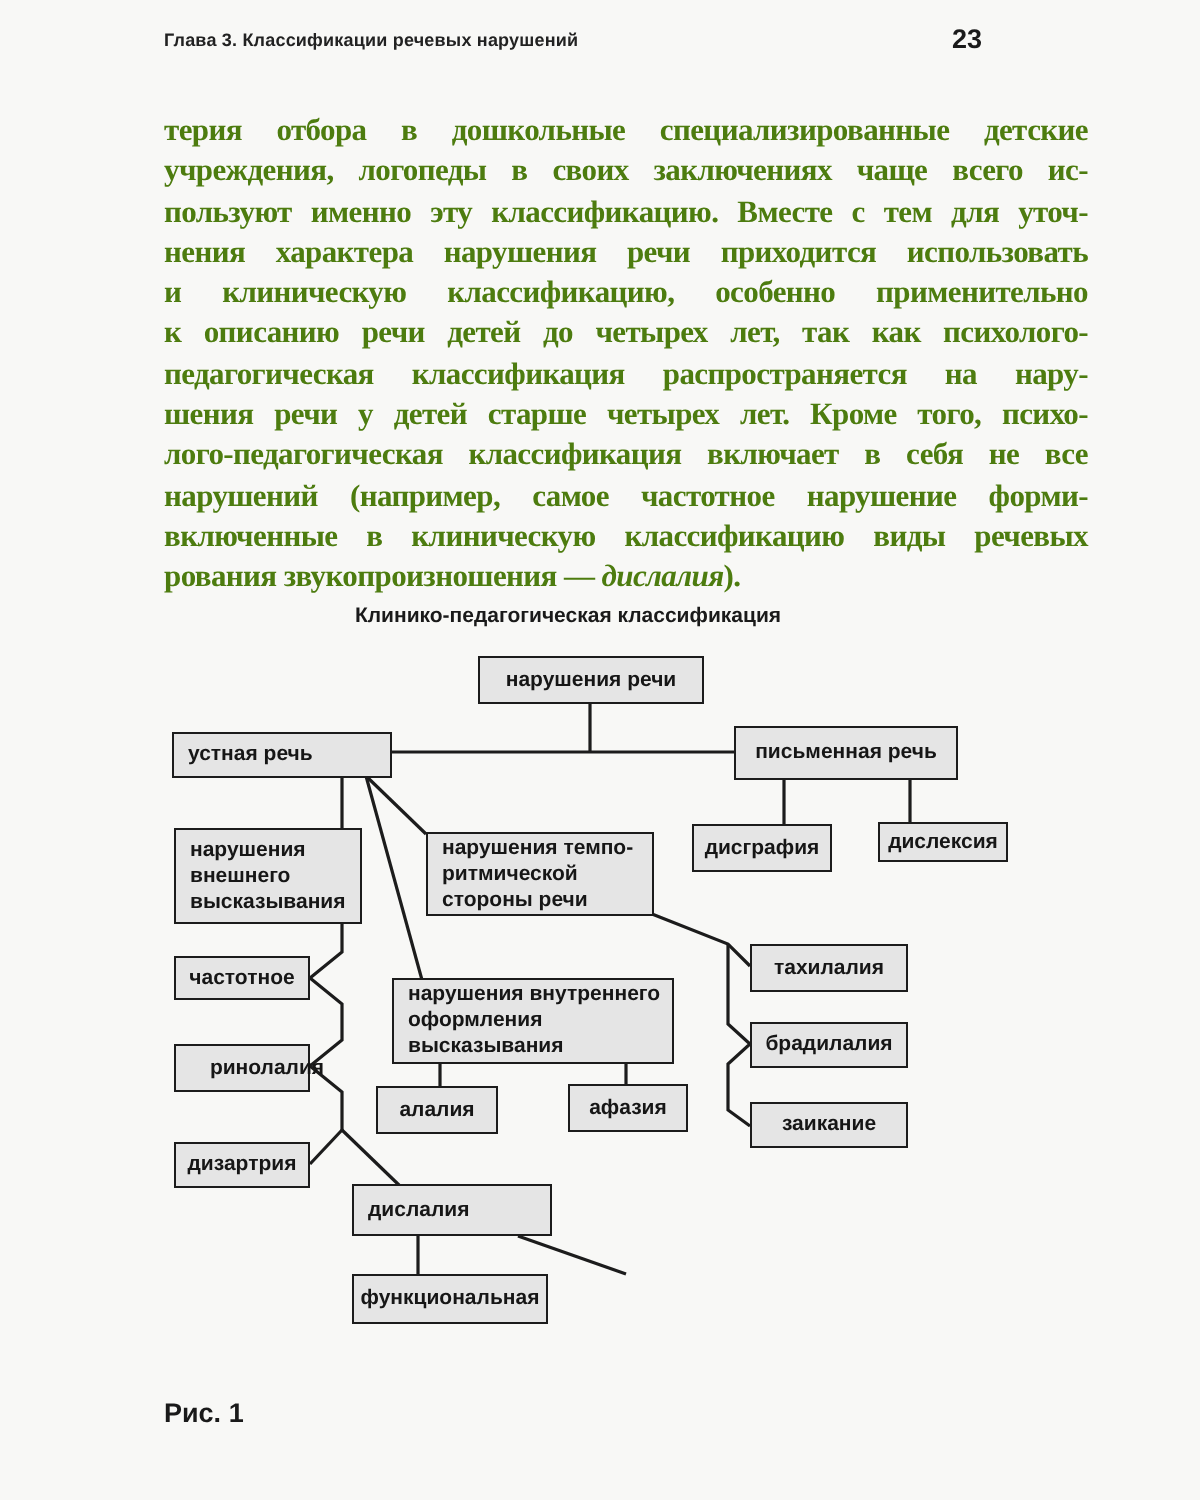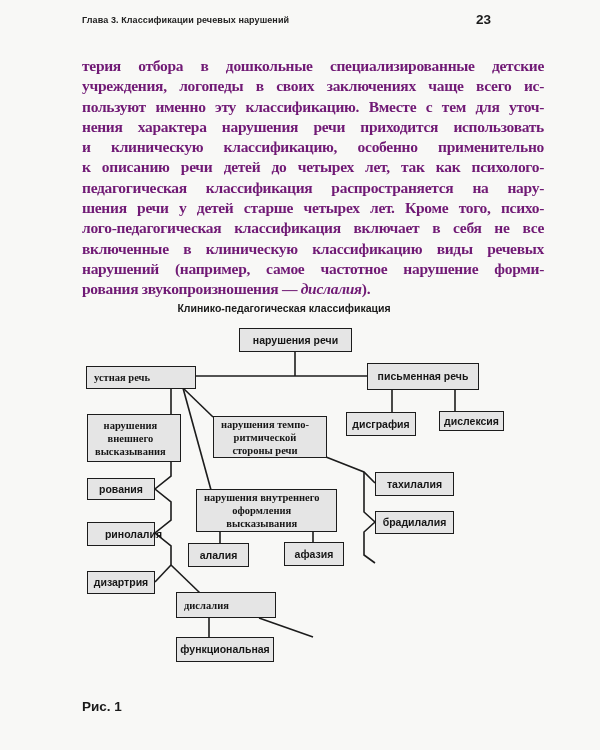--- a/index.html
+++ b/index.html
@@ -24,21 +24,21 @@
     font: 700 13.5px/16px "Liberation Sans", sans-serif;
   }
   
   .bodytext {
     position: absolute; left: 82px; top: 56px; width: 462px;
     font-family: "Liberation Serif", "DejaVu Serif", serif;
     font-weight: 700;
     font-size: 15.5px;
     line-height: 20.3px;
     letter-spacing: -0.3px;
-    color: #701a75;
+    color: #4d7c0f;
   }
   .tl { text-align: justify; text-align-last: justify; white-space: nowrap; }
   .tl.last { text-align: left; text-align-last: left; }
   .tl em { font-style: italic; }
   
   .figure { position: absolute; left: 0; top: 300px; width: 600px; height: 400px; }
   .fig-title {
     position: absolute; left: 84px; top: 1px; width: 400px;
     text-align: center;
     font: 700 10.5px/14px "Liberation Sans", sans-serif;
@@ -50,21 +50,21 @@
     box-sizing: border-box;
     border: 1.6px solid #1c1c1c;
     background: #e5e5e5;
     display: flex; align-items: center; justify-content: center;
     text-align: center;
     font: 700 10.5px/13px "Liberation Sans", sans-serif;
     white-space: pre-line;
     padding: 1px 3px;
     color: #161616;
   }
-  .node.left { justify-content: flex-start; text-align: center; padding-left: 7px; font-family: Liberation Serif, serif; }
+  .node.left { justify-content: flex-start; text-align: left; padding-left: 7px; }
   
   .caption {
     position: absolute; left: 82px; top: 699px;
     font: 700 13.5px/16px "Liberation Sans", sans-serif;
   }
 </style>
 </head>
 <body>
 
 <div class="page">
@@ -75,22 +75,22 @@
   <div class="bodytext">
     <div class="tl">терия отбора в дошкольные специализированные детские</div>
     <div class="tl">учреждения, логопеды в своих заключениях чаще всего ис-</div>
     <div class="tl">пользуют именно эту классификацию. Вместе с тем для уточ-</div>
     <div class="tl">нения характера нарушения речи приходится использовать</div>
     <div class="tl">и клиническую классификацию, особенно применительно</div>
     <div class="tl">к описанию речи детей до четырех лет, так как психолого-</div>
     <div class="tl">педагогическая классификация распространяется на нару-</div>
     <div class="tl">шения речи у детей старше четырех лет. Кроме того, психо-</div>
     <div class="tl">лого-педагогическая классификация включает в себя не все</div>
+    <div class="tl">нарушений (например, самое частотное нарушение форми-</div>
     <div class="tl">включенные в клиническую классификацию виды речевых</div>
-    <div class="tl">нарушений (например, самое частотное нарушение форми-</div>
     <div class="tl last"><span>рования звукопроизношения — </span><em>дислалия</em><span>).</span></div>
   </div>
 
   <div class="figure">
     <div class="fig-title">Клинико-педагогическая классификация</div>
     <svg width="600" height="400" viewBox="0 0 600 400">
         <path d="M295,52 V76" fill="none" stroke="#1c1c1c" stroke-width="1.6"></path>
         <path d="M196,76 H367" fill="none" stroke="#1c1c1c" stroke-width="1.6"></path>
         <path d="M392,90 V112" fill="none" stroke="#1c1c1c" stroke-width="1.6"></path>
         <path d="M455,90 V111" fill="none" stroke="#1c1c1c" stroke-width="1.6"></path>
@@ -112,30 +112,31 @@
         <div class="node left" style="left: 86px; top: 66px; width: 110px; height: 23px;">устная речь</div>
         <div class="node" style="left: 367px; top: 63px; width: 112px; height: 27px;">письменная речь</div>
         <div class="node left" style="left: 87px; top: 114px; width: 94px; height: 48px;">нарушения
 внешнего
 высказывания</div>
         <div class="node left" style="left: 213px; top: 116px; width: 114px; height: 42px;">нарушения темпо-
 ритмической
 стороны речи</div>
         <div class="node" style="left: 346px; top: 112px; width: 70px; height: 24px;">дисграфия</div>
         <div class="node" style="left: 439px; top: 111px; width: 65px; height: 20px;">дислексия</div>
-        <div class="node" style="left: 87px; top: 178px; width: 68px; height: 22px;">рования</div>
+        <div class="node" style="left: 87px; top: 178px; width: 68px; height: 22px;">частотное</div>
         <div class="node" style="left: 87px; top: 222px; width: 68px; height: 24px; padding-left: 28px;">ринолалия</div>
         <div class="node" style="left: 87px; top: 271px; width: 68px; height: 23px;">дизартрия</div>
         <div class="node left" style="left: 196px; top: 189px; width: 141px; height: 43px;">нарушения внутреннего
 оформления
 высказывания</div>
         <div class="node" style="left: 188px; top: 243px; width: 61px; height: 24px;">алалия</div>
         <div class="node" style="left: 284px; top: 242px; width: 60px; height: 24px;">афазия</div>
         <div class="node" style="left: 375px; top: 172px; width: 79px; height: 24px;">тахилалия</div>
         <div class="node" style="left: 375px; top: 211px; width: 79px; height: 23px;">брадилалия</div>
+        <div class="node" style="left: 375px; top: 251px; width: 79px; height: 23px;">заикание</div>
         <div class="node left" style="left: 176px; top: 292px; width: 100px; height: 26px;">дислалия</div>
         <div class="node" style="left: 176px; top: 337px; width: 98px; height: 25px;">функциональная</div>
       </div>
   </div>
 
   <div class="caption">Рис. 1</div>
 
 </div>
 
 </body></html>

